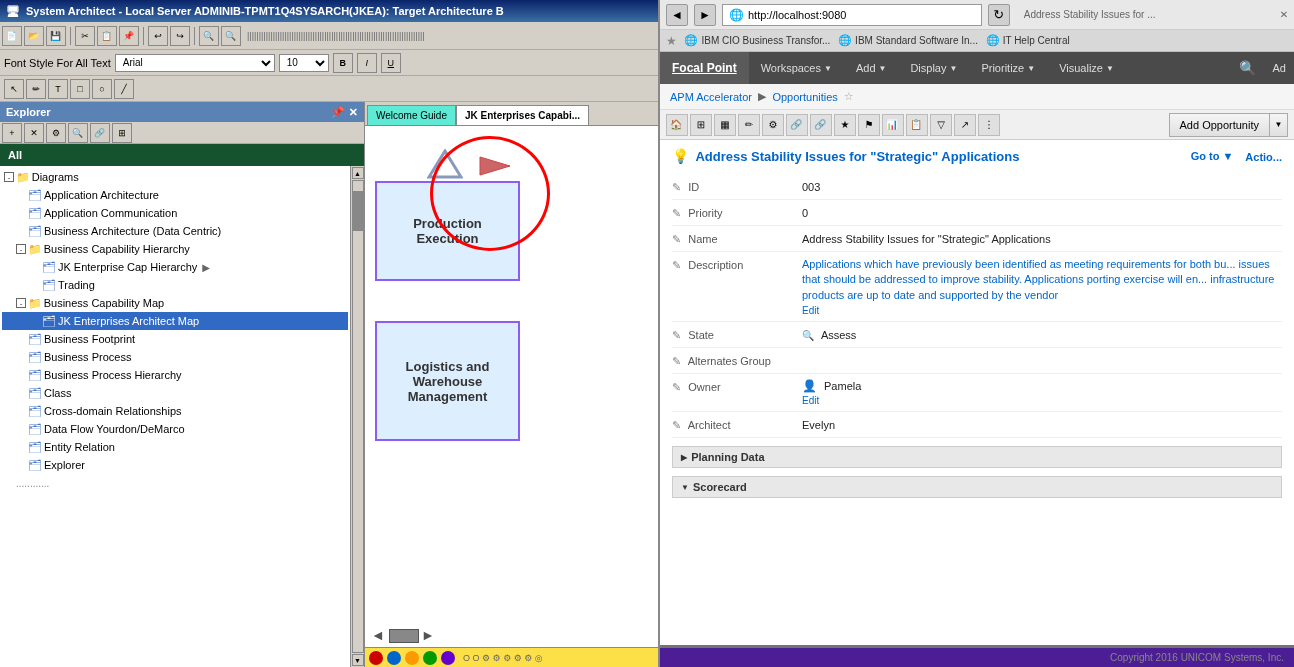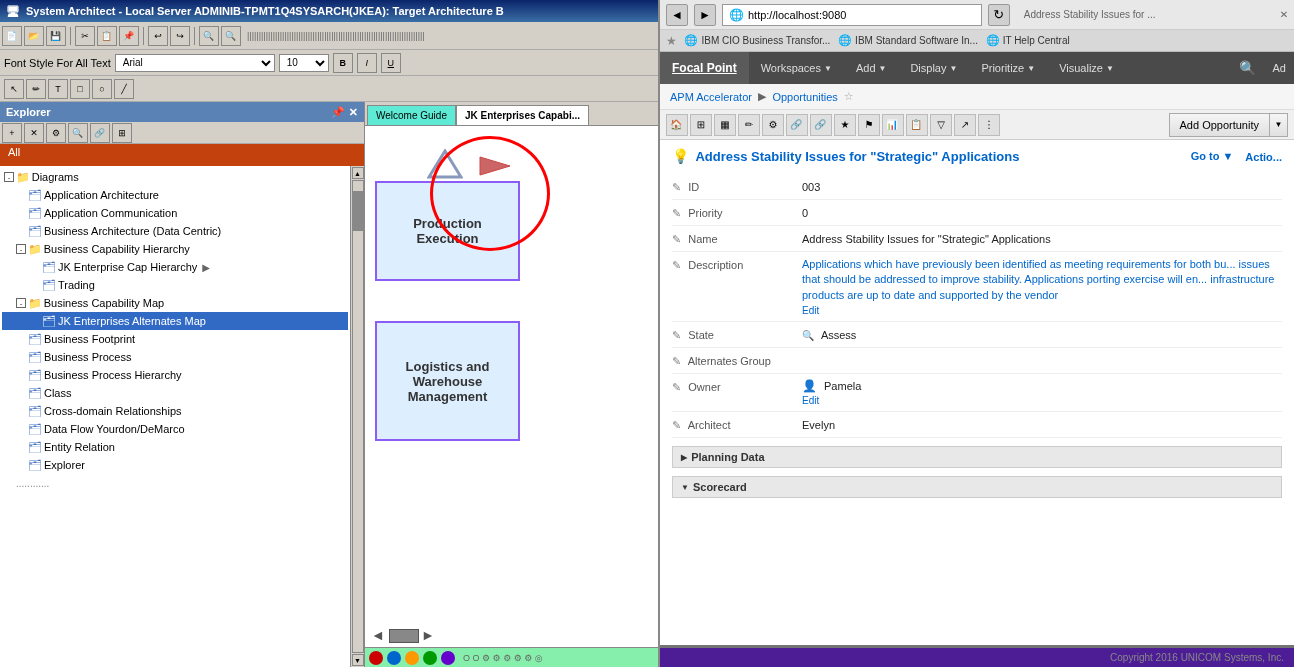--- a/index.html
+++ b/index.html
@@ -131,28 +131,28 @@
     .explorer-toolbar {
       background: #d4d0c8;
       border-bottom: 1px solid #aaa;
       padding: 2px;
       height: 22px;
       display: flex;
       align-items: center;
       gap: 2px;
     }
     .explorer-all {
-      background: #c2410c;
+      background: #14532d;
       color: white;
       padding: 2px 8px;
-      font-weight: normal;
+      font-weight: bold;
       font-size: 11px;
       height: 22px;
       display: flex;
-      align-items: flex-start;
+      align-items: center;
     }
     .explorer-tree {
       flex: 1;
       overflow-y: auto;
       background: white;
       padding: 2px;
     }
     .tree-item {
       display: flex;
       align-items: center;
@@ -247,21 +247,21 @@
     
     .circle-anno {
       position: absolute;
       border: 3px solid red;
       border-radius: 50%;
       pointer-events: none;
     }
 
     
     .status-bar {
-      background: #86efac;
+      background: #fde047;
       border-top: 1px solid #888;
       height: 20px;
       display: flex;
       align-items: center;
       padding: 0 4px;
       gap: 4px;
     }
 
     
     .right-panel {
@@ -693,21 +693,21 @@
             <span class="tree-label">Trading</span>
           </div>
           <div class="tree-item indent-1">
             <div class="tree-expander">-</div>
             <span class="tree-icon">📁</span>
             <span class="tree-label">Business Capability Map</span>
           </div>
           <div class="tree-item indent-2 selected">
             <span style="width:10px;display:inline-block;"></span>
             <span class="tree-icon" style="color:white;">🗂</span>
-            <span class="tree-label">JK Enterprises Alternates Map</span>
+            <span class="tree-label">JK Enterprises Architect Map</span>
           </div>
           <div class="tree-item indent-1">
             <span style="width:10px;display:inline-block;"></span>
             <span class="tree-icon">🗂</span>
             <span class="tree-label">Business Footprint</span>
           </div>
           <div class="tree-item indent-1">
             <span style="width:10px;display:inline-block;"></span>
             <span class="tree-icon">🗂</span>
             <span class="tree-label">Business Process</span>

